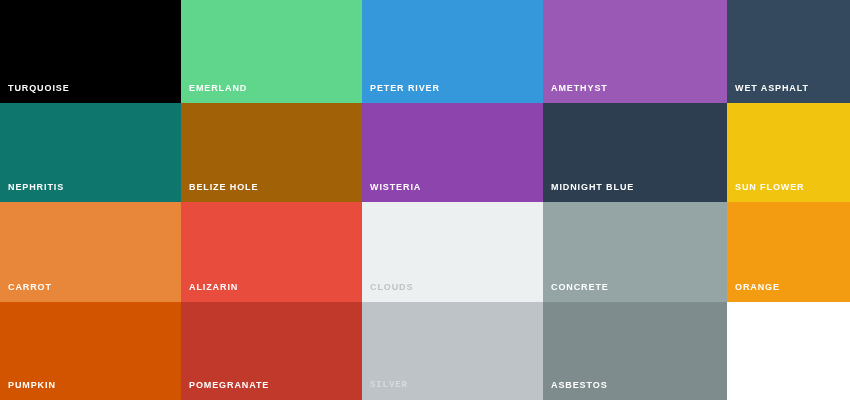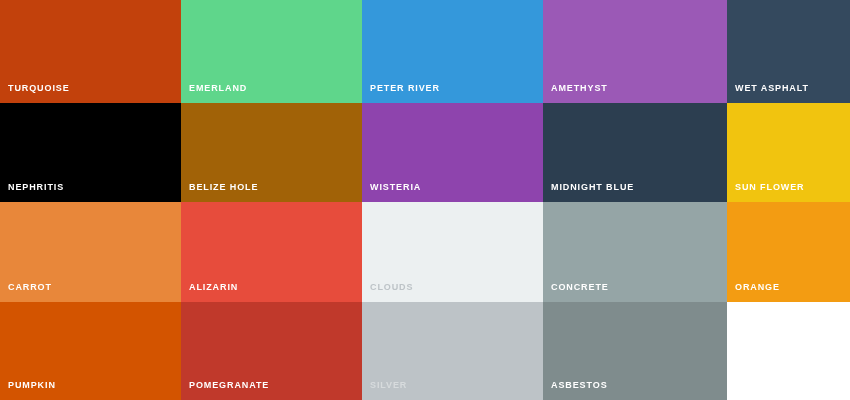--- a/index.html
+++ b/index.html
@@ -37,36 +37,36 @@
     line-height: 11px;
     white-space: nowrap;
     text-transform: uppercase;
     -webkit-font-smoothing: antialiased;
   }
 </style>
 </head>
 <body>
 
 <main id="palette-grid">
-    <div class="swatch" style="background: #c2410c; text-decoration: underline;">
+    <div class="swatch" style="background: #000000; text-decoration: underline;">
       <span class="swatch-label" style="color: rgb(255, 255, 255);">TURQUOISE</span>
     </div>
     <div class="swatch" style="background: rgb(95, 214, 139);">
       <span class="swatch-label" style="color: rgb(255, 255, 255); text-align: center;">EMERLAND</span>
     </div>
     <div class="swatch" style="background: rgb(52, 152, 219); padding-left: 28px;">
       <span class="swatch-label" style="color: rgb(255, 255, 255);">PETER RIVER</span>
     </div>
     <div class="swatch" style="background: rgb(155, 89, 182);">
       <span class="swatch-label" style="color: rgb(255, 255, 255);">AMETHYST</span>
     </div>
     <div class="swatch" style="background: rgb(52, 73, 94);">
       <span class="swatch-label" style="color: rgb(255, 255, 255); text-align: center;">WET ASPHALT</span>
     </div>
-    <div class="swatch" style="background: #000000; padding-left: 9px;">
+    <div class="swatch" style="background: #0f766e; padding-left: 9px;">
       <span class="swatch-label" style="color: rgb(255, 255, 255);">NEPHRITIS</span>
     </div>
     <div class="swatch" style="background: #a16207;">
       <span class="swatch-label" style="color: rgb(255, 255, 255);">BELIZE HOLE</span>
     </div>
     <div class="swatch" style="background: rgb(142, 68, 173);">
       <span class="swatch-label" style="color: rgb(255, 255, 255);">WISTERIA</span>
     </div>
     <div class="swatch" style="background: rgb(44, 62, 80);">
       <span class="swatch-label" style="color: rgb(255, 255, 255);">MIDNIGHT BLUE</span>
@@ -89,18 +89,18 @@
     <div class="swatch" style="background: rgb(243, 156, 18);">
       <span class="swatch-label" style="color: rgb(255, 255, 255);">ORANGE</span>
     </div>
     <div class="swatch" style="background: rgb(211, 84, 0);">
       <span class="swatch-label" style="color: rgb(255, 255, 255);">PUMPKIN</span>
     </div>
     <div class="swatch" style="background: rgb(192, 57, 43);">
       <span class="swatch-label" style="color: rgb(255, 255, 255);">POMEGRANATE</span>
     </div>
     <div class="swatch" style="background: rgb(189, 195, 199);">
-      <span class="swatch-label" style="color: rgb(215, 219, 221);">SILVER</span>
+      <span class="swatch-label" style="color: rgb(215, 219, 221); font-family: Liberation Mono, monospace;">SILVER</span>
     </div>
     <div class="swatch" style="background: rgb(127, 140, 141);">
       <span class="swatch-label" style="color: rgb(255, 255, 255);">ASBESTOS</span>
     </div>
   </main>
 
 </body></html>

